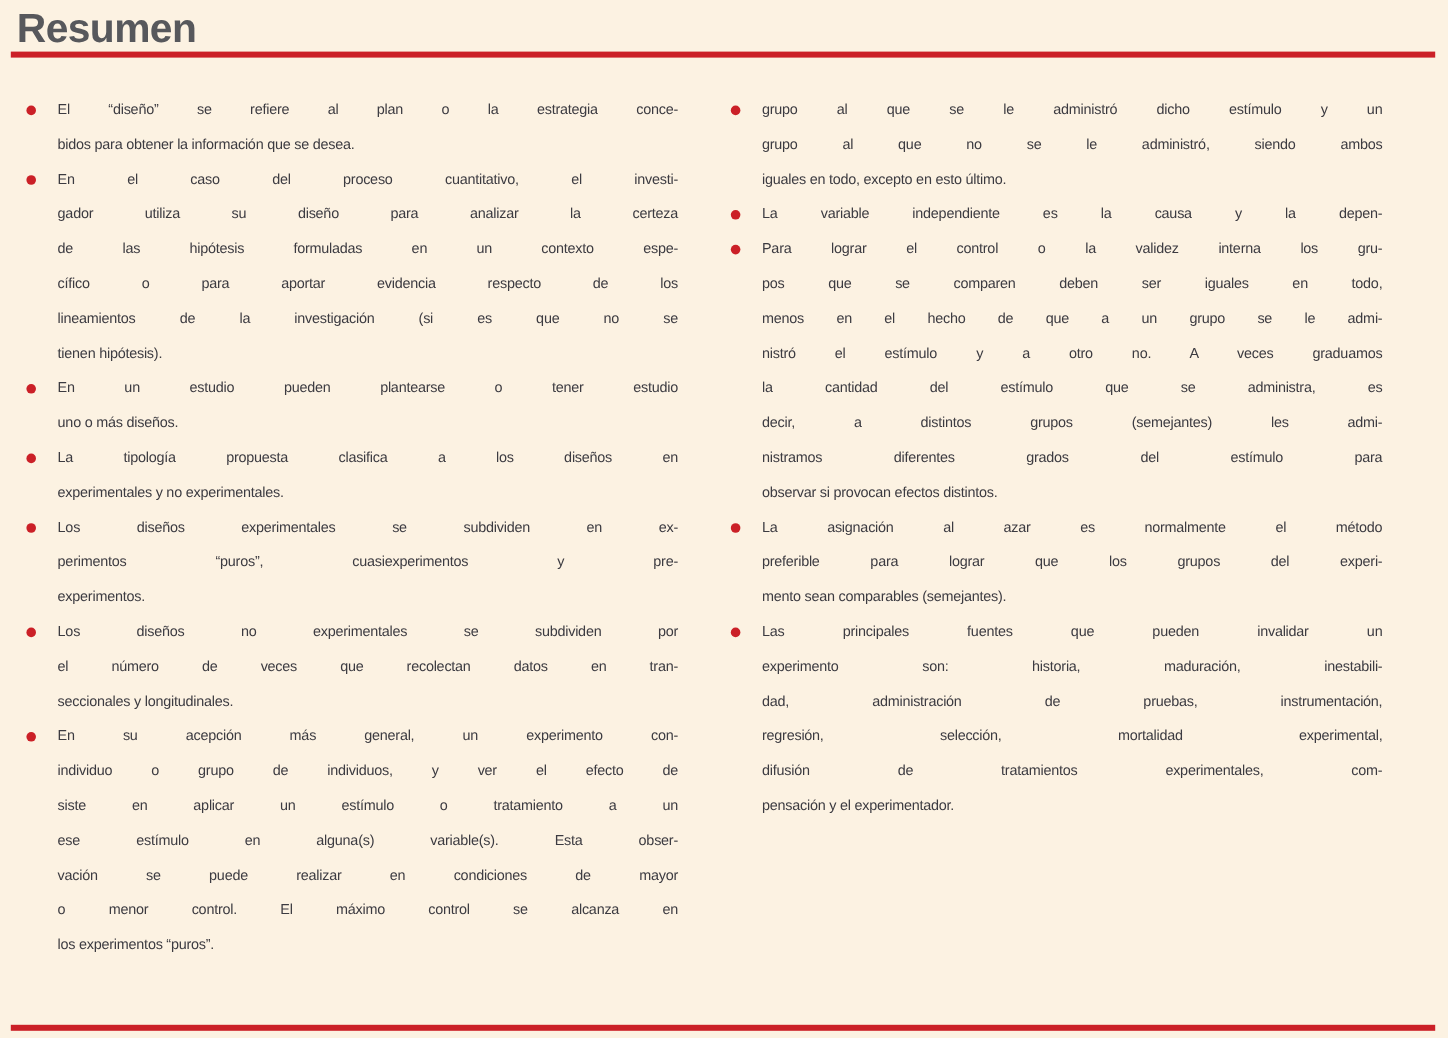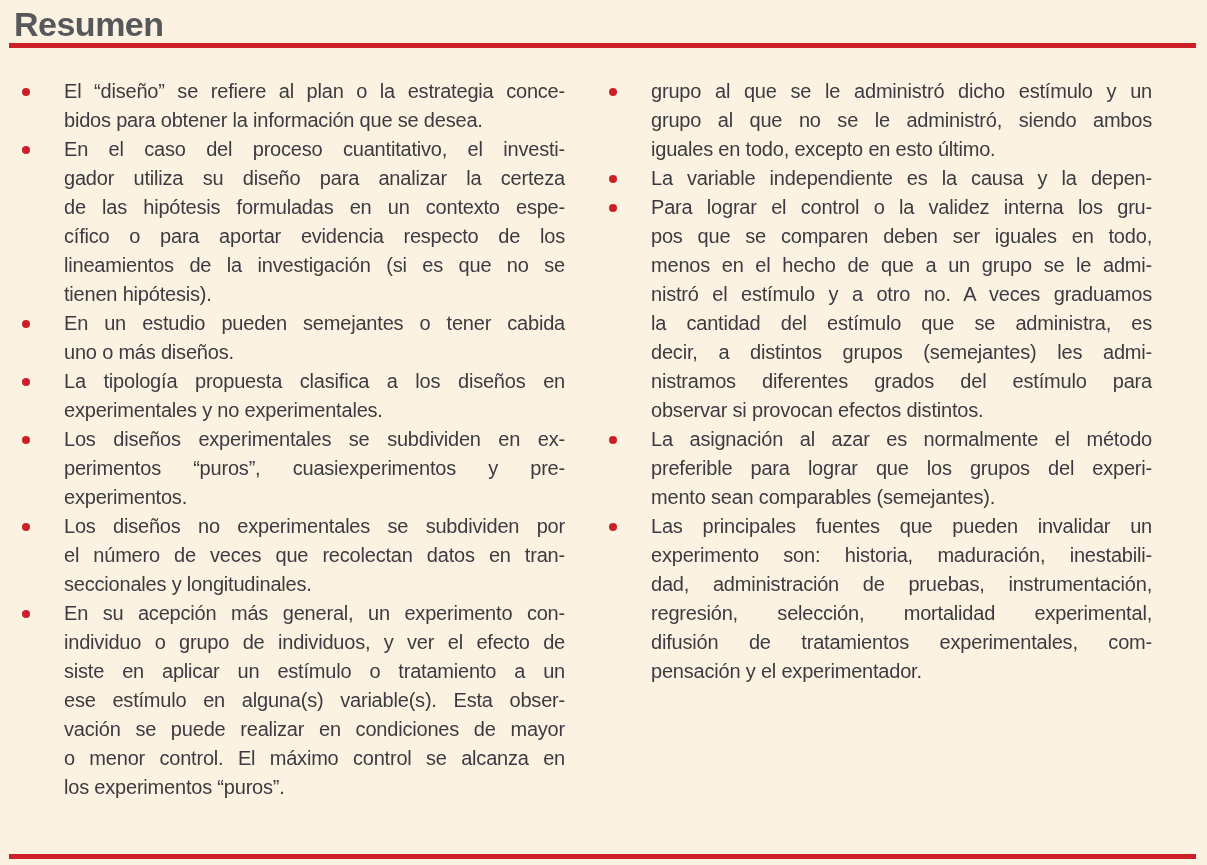--- a/index.html
+++ b/index.html
@@ -28,25 +28,24 @@
   .col{width:545px;}
   .bullet-item{display:flex;}
   .dot{flex:0 0 28px;position:relative;}
   .dot::before{
     content:"";position:absolute;left:2px;top:11px;
     width:8px;height:8px;border-radius:50%;
     background:var(--red,#cb2027);
   }
   .btext{flex:1;min-width:0;}
   .line{
-    font-size:20px;line-height:29px;letter-spacing:-0.2px;
+    font-size:12px;line-height:29px;letter-spacing:-0.2px;
     color:var(--text,#3c3b41);
     text-align:justify;text-align-last:justify;
     white-space:nowrap;
-    margin-left:16px;
   }
   .line.last{text-align-last:left;}
 </style>
 </head>
 <body>
 
 <div class="page" style="--bg: #fcf2e2; --red: #cb2027; --title: #57585c; --text: #3c3b41;">
   <h1 class="title">Resumen</h1>
   <div class="rule rule-top"></div>
   <div class="columns">
@@ -65,21 +64,21 @@
             <div class="line">gador utiliza su diseño para analizar la certeza</div>
             <div class="line">de las hipótesis formuladas en un contexto espe-</div>
             <div class="line">cífico o para aportar evidencia respecto de los</div>
             <div class="line">lineamientos de la investigación (si es que no se</div>
             <div class="line last">tienen hipótesis).</div>
           </div>
         </div>
         <div class="bullet-item">
           <span class="dot"></span>
           <div class="btext">
-            <div class="line">En un estudio pueden semejantes o tener cabida</div>
+            <div class="line">En un estudio pueden plantearse o tener estudio</div>
             <div class="line last">uno o más diseños.</div>
           </div>
         </div>
         <div class="bullet-item">
           <span class="dot"></span>
           <div class="btext">
             <div class="line">La tipología propuesta clasifica a los diseños en</div>
             <div class="line last">experimentales y no experimentales.</div>
           </div>
         </div>

